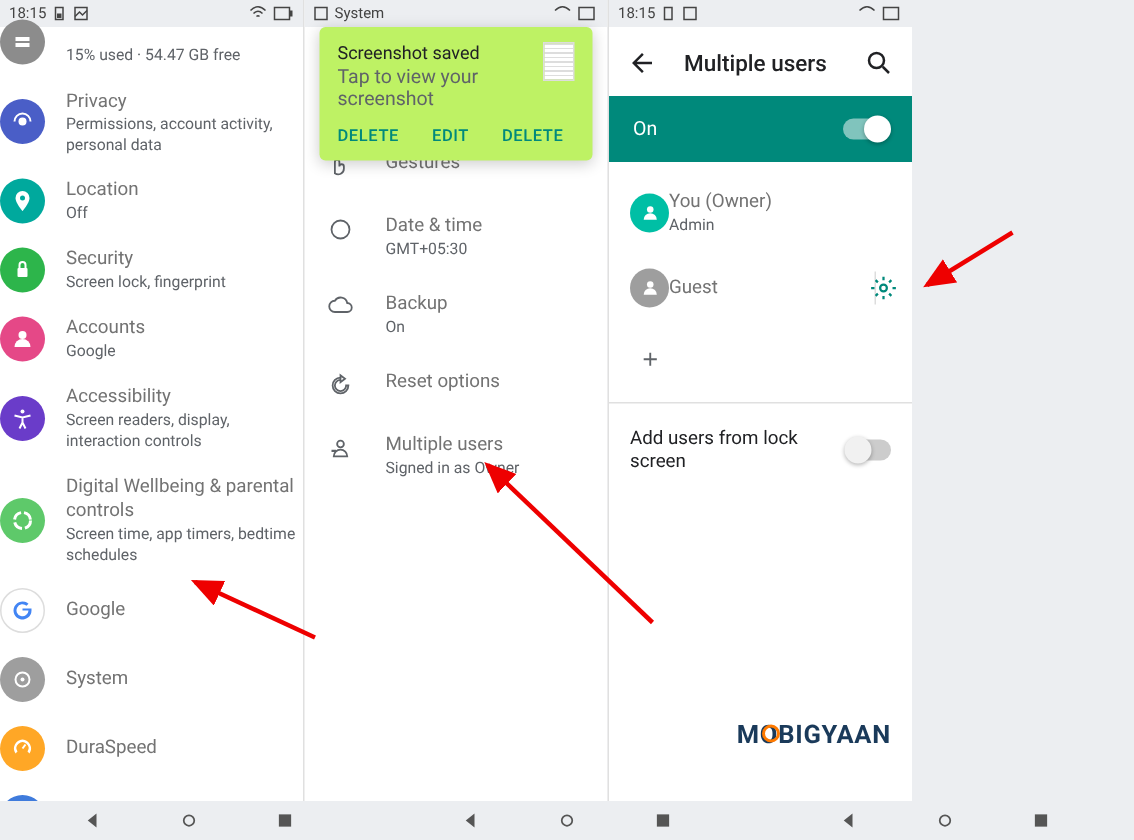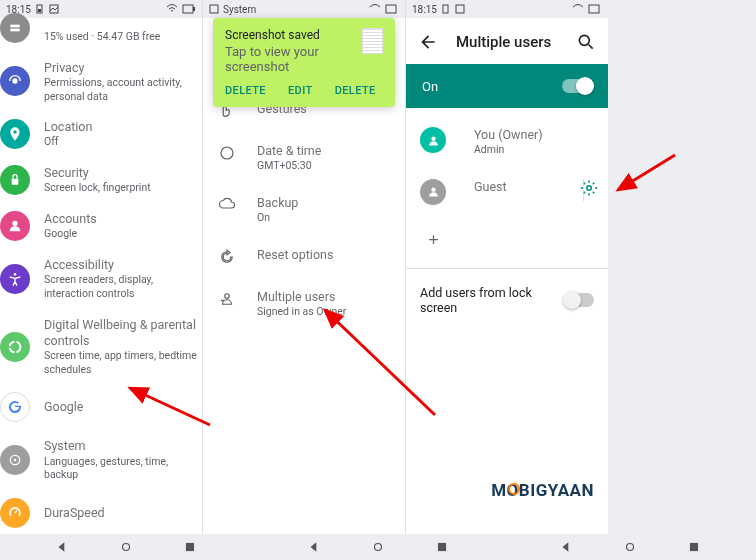--- a/index.html
+++ b/index.html
@@ -29,21 +29,21 @@
 .p2ic{width:20px;height:20px;display:flex;align-items:center;justify-content:center;color:#5f6368}
 .p2ic svg{width:18px;height:18px;fill:none;stroke:#5f6368;stroke-width:1.6}
 
 .hdr3{height:44px;display:flex;align-items:center;padding:0 12px;gap:18px;margin-top:2px}
 .hdr3 .title{font-size:15px;font-weight:500;color:#202124;flex:1}
 .onbar{background:#00897b;color:#fff;height:44px;display:flex;align-items:center;padding:0 16px;justify-content:space-between;font-size:13px}
 .switch{width:30px;height:14px;background:rgba(255,255,255,.5);border-radius:8px;position:relative}
 .switch::after{content:"";position:absolute;right:-2px;top:-2px;width:18px;height:18px;background:#fff;border-radius:50%;box-shadow:0 1px 3px rgba(0,0,0,.3)}
 .switch.off{background:#ccc}
 .switch.off::after{right:auto;left:-2px;background:#f1f1f1}
-.p3item{display:flex;padding:11px 14px;gap:28px;cursor:pointer}
+.p3item{display:flex;align-items:center;padding:11px 14px;gap:0;cursor:pointer}
 .p3ic{width:26px;height:26px;border-radius:50%;display:flex;align-items:center;justify-content:center}
 .p3ic svg{width:15px;height:15px}
 .gear{position:absolute;right:10px}
 .divider{height:1px;background:#e0e0e0;margin:4px 0}
 .lockrow{display:flex;align-items:center;justify-content:space-between;padding:12px 14px;font-size:12.5px;color:#202124}
 
 .nav{position:absolute;bottom:0;left:0;right:0;height:26px;background:#eceef1;display:flex}
 .nav .seg{flex:1;display:flex;align-items:center;justify-content:space-around;padding:0 30px}
 .nav svg{width:14px;height:14px;fill:#555}
 .wm{position:absolute;right:14px;bottom:34px;font-size:17px;font-weight:700;color:#1a3a5a;letter-spacing:.5px}
@@ -175,21 +175,20 @@
         </div>
         <div class="item">
           <div class="ic" style="background:#9e9e9e;">
             <svg viewBox="0 0 24 24">
               <circle cx="12" cy="12" r="7" fill="none" stroke="#fff" stroke-width="2"></circle>
               <circle cx="12" cy="12" r="2" fill="#fff"></circle>
             </svg>
           </div>
           <div class="txt">
             <div class="ttl">System</div>
-            <div class="sub">Languages, gestures, time, backup</div>
           </div>
         </div>
         <div class="item">
           <div class="ic" style="background:#ffa726;">
             <svg viewBox="0 0 24 24">
               <path d="M12 3a9 9 0 00-7 14l2-2a6 6 0 1110 0l2 2A9 9 0 0012 3z" fill="#fff"></path>
               <path d="M12 12l3-4" stroke="#fff" stroke-width="2"></path>
             </svg>
           </div>
           <div class="txt">

